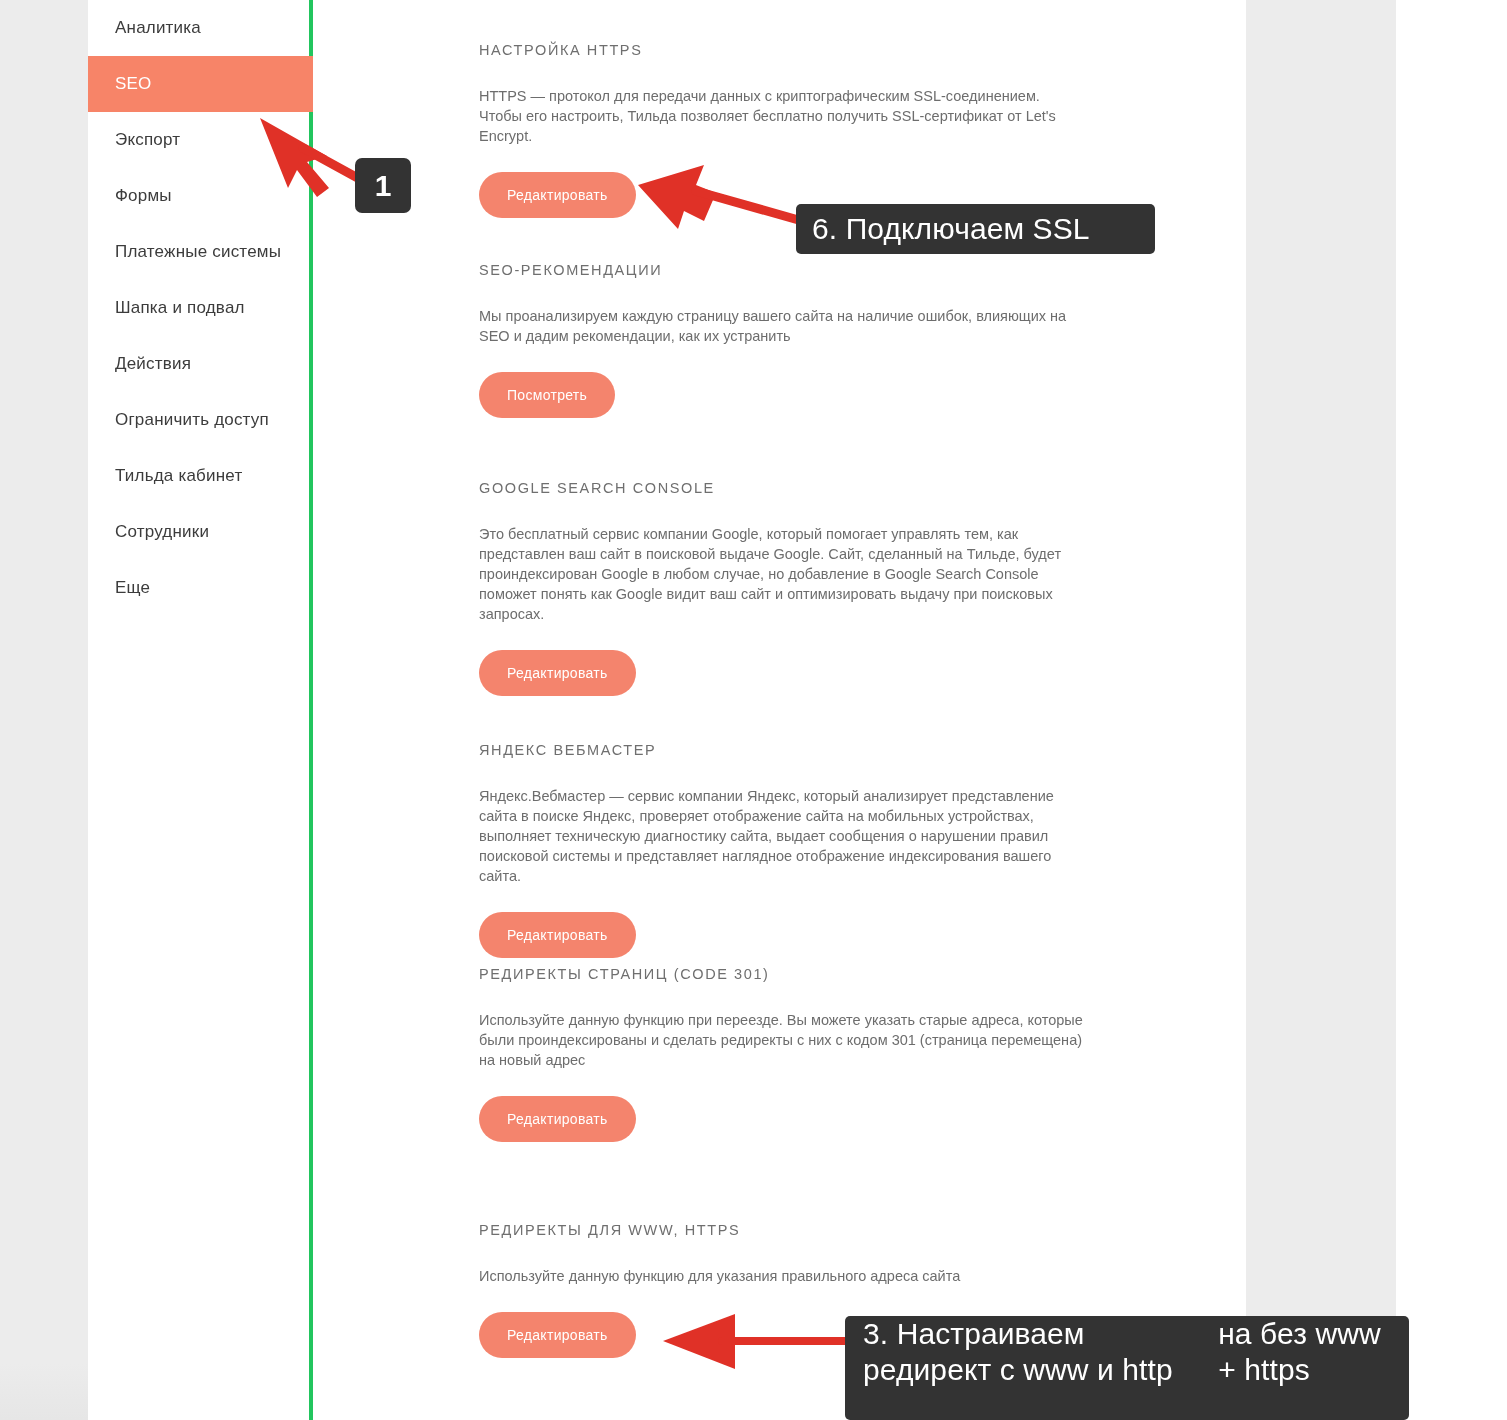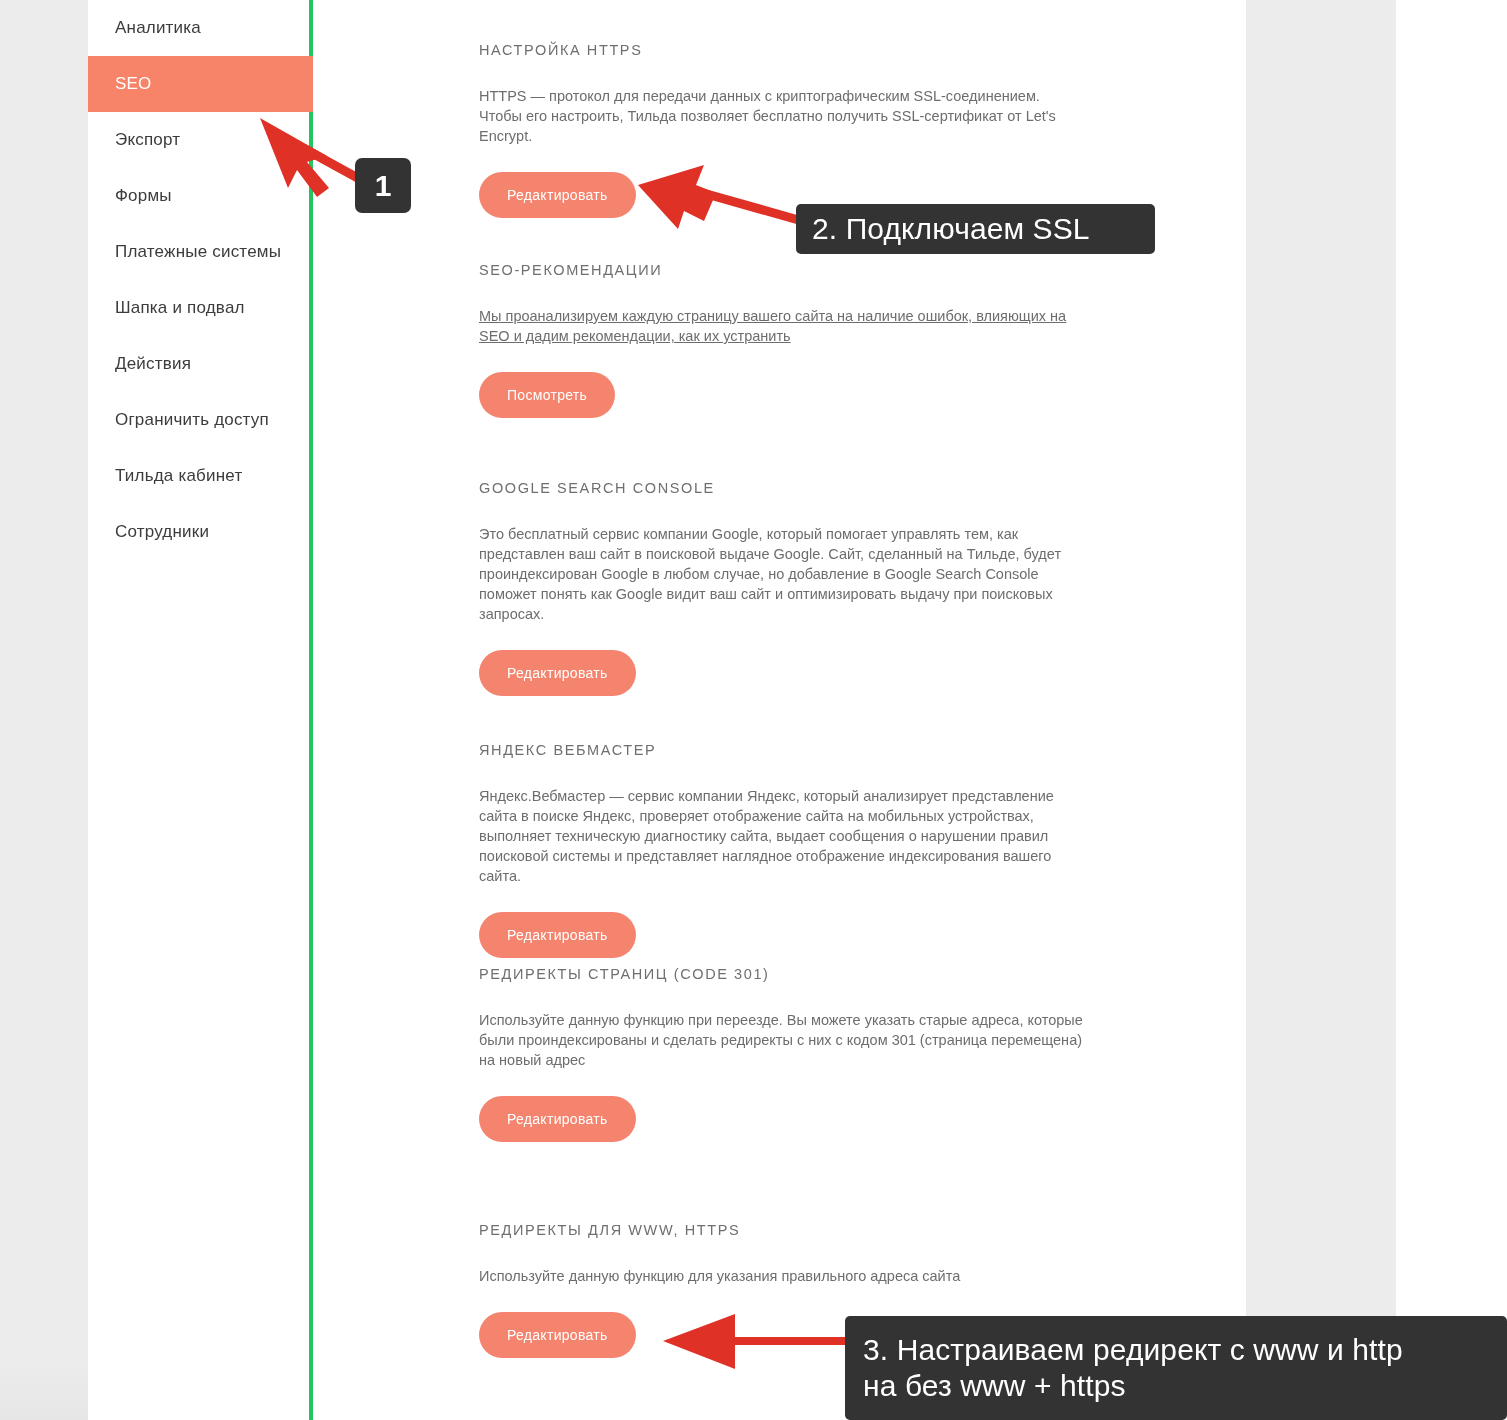--- a/index.html
+++ b/index.html
@@ -195,35 +195,38 @@
       </div>
 
       <div class="nav-item">
         <span>Тильда кабинет</span>
       </div>
 
       <div class="nav-item">
         <span>Сотрудники</span>
       </div>
 
+      <div class="nav-item">
+        <span>Еще</span>
+      </div>
 
     </div>
   </nav>
 
   <main class="content">
 
     <section class="section" style="top:42px;">
       <h2 class="sec-title">НАСТРОЙКА HTTPS</h2>
       <p class="sec-body" style="max-width:600px;margin-top:9px;">HTTPS — протокол для передачи данных с криптографическим SSL-соединением. Чтобы его настроить, Тильда позволяет бесплатно получить SSL-сертификат от Let's Encrypt.</p>
       <button class="btn">Редактировать</button>
     </section>
 
     <section class="section" style="top:262px;">
       <h2 class="sec-title">SEO-РЕКОМЕНДАЦИИ</h2>
-      <p class="sec-body" style="max-width:610px;text-decoration:underline;">Мы проанализируем каждую страницу вашего сайта на наличие ошибок, влияющих на SEO и дадим рекомендации, как их устранить</p>
+      <p class="sec-body" style="max-width:610px;">Мы проанализируем каждую страницу вашего сайта на наличие ошибок, влияющих на SEO и дадим рекомендации, как их устранить</p>
       <button class="btn">Посмотреть</button>
     </section>
 
     <section class="section" style="top:480px;">
       <h2 class="sec-title">GOOGLE SEARCH CONSOLE</h2>
       <p class="sec-body" style="max-width:598px;">Это бесплатный сервис компании Google, который помогает управлять тем, как представлен ваш сайт в поисковой выдаче Google. Сайт, сделанный на Тильде, будет проиндексирован Google в любом случае, но добавление в Google Search Console поможет понять как Google видит ваш сайт и оптимизировать выдачу при поисковых запросах.</p>
       <button class="btn">Редактировать</button>
     </section>
 
     <section class="section" style="top:742px;">
@@ -251,25 +254,25 @@
     <line x1="48" y1="48" x2="110" y2="82" stroke="#e03127" stroke-width="9" stroke-linecap="round"></line>
   </svg>
 
   <div class="anno-num" style="left:355px; top:158px; width:56px; height:55px;">1</div>
 
   <svg class="arrow-svg" style="left:634px; top:163px;" width="185" height="75" viewBox="0 0 185 75">
     <polygon points="4,22 70,2 62,22 82,30 70,58 50,48 44,66" fill="#e03127"></polygon>
     <line x1="62" y1="28" x2="168" y2="58" stroke="#e03127" stroke-width="9" stroke-linecap="round"></line>
   </svg>
 
-  <div class="anno-box" style="left:796px; top:204px; width:359px; height:50px; padding:0 16px;">2. Подключаем SSL</div>
+  <div class="anno-box" style="left:796px; top:204px; width:359px; height:50px; padding:0 16px;">6. Подключаем SSL</div>
 
   <svg class="arrow-svg" style="left:660px; top:1308px;" width="210" height="66" viewBox="0 0 210 66">
     <polygon points="3,33 75,6 75,24 75,42 75,61" fill="#e03127"></polygon>
     <line x1="62" y1="33" x2="205" y2="33" stroke="#e03127" stroke-width="8" stroke-linecap="round"></line>
   </svg>
 
-  <div class="anno-box" style="left:845px; top:1316px; width:662px; height:104px; padding:0 18px; flex-direction:column; align-items:flex-start; justify-content:center;">
+  <div class="anno-box" style="left:845px; top:1316px; width:564px; height:104px; padding:0 18px; flex-direction:row; align-items:flex-start; justify-content:center;">
     <span>3. Настраиваем редирект с www и http</span>
     <span>на без www + https</span>
   </div>
 
 </div>
 
 </body></html>

